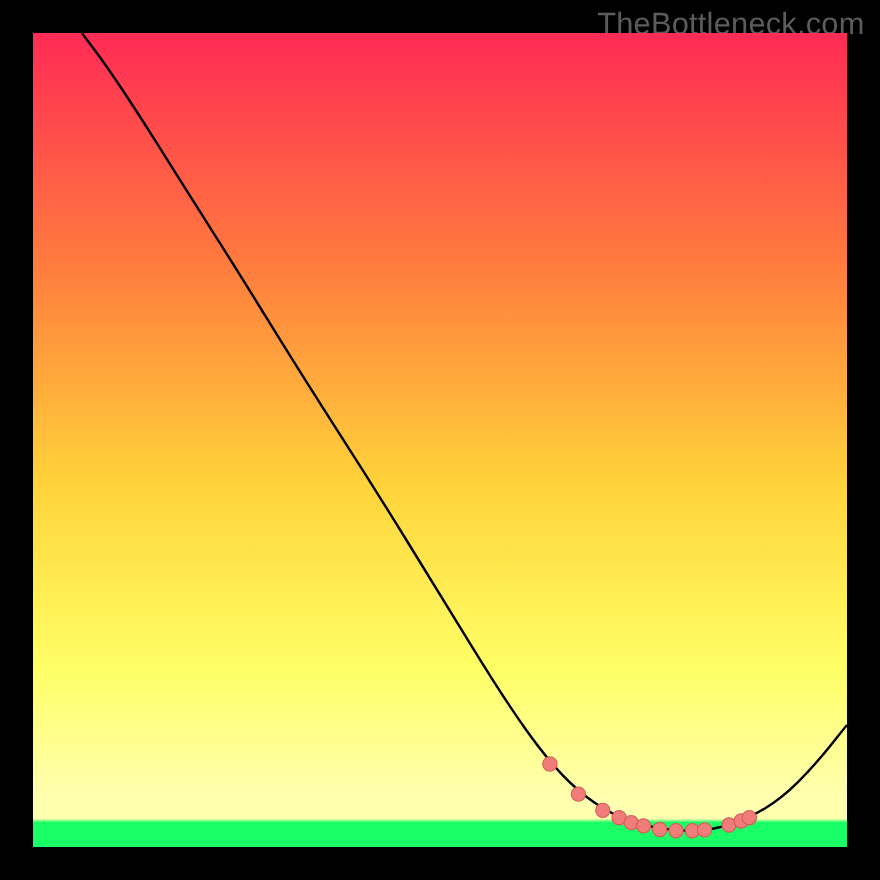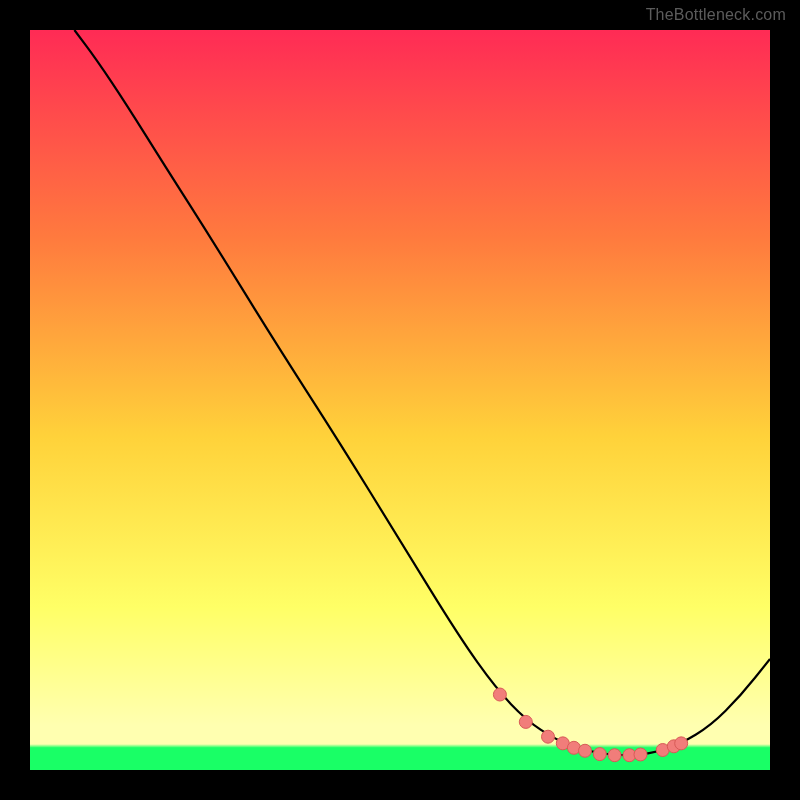--- a/index.html
+++ b/index.html
@@ -15,21 +15,21 @@
     position: relative;
     width: 800px;
     height: 800px;
     background: #000;
   }
   .watermark {
     position: absolute;
     top: 6px;
     right: 14px;
     color: #5c5c5c;
-    font-size: 16px;
+    font-size: 28px;
     font-weight: 400;
     letter-spacing: 0.2px;
     user-select: none;
   }
   .plot-wrap {
     position: absolute;
     left: 30px;
     top: 30px;
     width: 740px;
     height: 740px;

